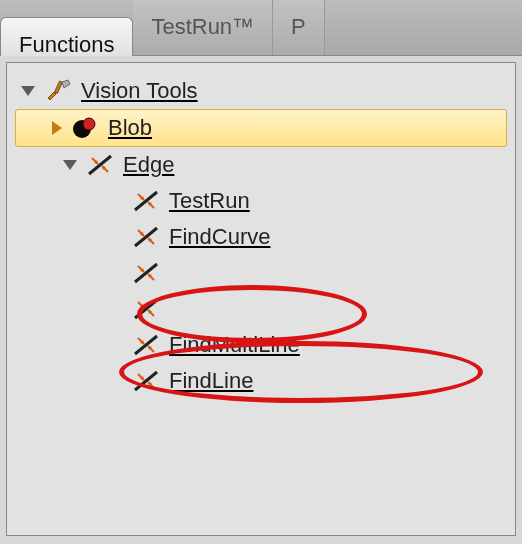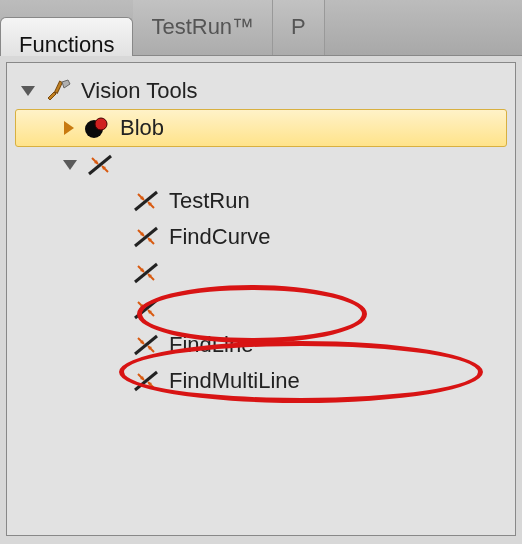--- a/index.html
+++ b/index.html
@@ -45,20 +45,21 @@
     height: calc(100% - 70px);
     position: relative;
   }
   .node {
     display: flex;
     align-items: center;
     gap: 8px;
     padding: 4px 2px;
     cursor: default;
     position: relative;
+    text-decoration: underline;
   }
   .node .label { color: #222; }
   .indent-1 { padding-left: 10px; }
   .indent-2 { padding-left: 52px; }
   .indent-3 { padding-left: 120px; }
   .toggle {
     width: 0; height: 0;
     display: inline-block;
   }
   .toggle.open {
@@ -70,21 +71,21 @@
     border-top: 7px solid transparent;
     border-bottom: 7px solid transparent;
     border-left: 10px solid #c87a10;
   }
   .node.selected {
     background: linear-gradient(#fff2c8,#ffe38a);
     border: 1px solid #d8b040;
     border-radius: 3px;
     margin: 0 4px;
   }
-  .node.selected.indent-2 { padding-left: 48px; }
+  .node.selected.indent-2 { padding-left: 36px; }
   .icon { width: 30px; height: 28px; display: inline-flex; align-items:center; justify-content:center; }
   .icon svg { width: 28px; height: 26px; }
   .ellipse {
     position: absolute;
     border: 5px solid #d81414;
     border-radius: 50%;
     pointer-events: none;
   }
   #e1 { left: 130px; top: 222px; width: 230px; height: 58px; }
   #e2 { left: 112px; top: 278px; width: 364px; height: 62px; }
@@ -128,20 +129,21 @@
     <span class="toggle open"></span>
     <span class="icon">
       <svg viewBox="0 0 28 26">
         <line x1="3" y1="22" x2="25" y2="4" stroke="#222" stroke-width="3"></line>
         <line x1="6" y1="6" x2="12" y2="12" stroke="#d85a10" stroke-width="2"></line>
         <polygon points="12,12 8,11 11,8" fill="#d85a10"></polygon>
         <line x1="22" y1="20" x2="16" y2="14" stroke="#d85a10" stroke-width="2"></line>
         <polygon points="16,14 20,15 17,18" fill="#d85a10"></polygon>
       </svg>
     </span>
+    <span class="label">Edge</span>
   </div>
 
   <div class="node indent-3">
     <span class="icon">
       <svg viewBox="0 0 28 26">
           <line x1="3" y1="22" x2="25" y2="4" stroke="#222" stroke-width="3"></line>
           <line x1="6" y1="6" x2="12" y2="12" stroke="#d85a10" stroke-width="2"></line>
           <polygon points="12,12 8,11 11,8" fill="#d85a10"></polygon>
           <line x1="22" y1="20" x2="16" y2="14" stroke="#d85a10" stroke-width="2"></line>
           <polygon points="16,14 20,15 17,18" fill="#d85a10"></polygon>
@@ -190,31 +192,31 @@
   <div class="node indent-3">
     <span class="icon">
       <svg viewBox="0 0 28 26">
           <line x1="3" y1="22" x2="25" y2="4" stroke="#222" stroke-width="3"></line>
           <line x1="6" y1="6" x2="12" y2="12" stroke="#d85a10" stroke-width="2"></line>
           <polygon points="12,12 8,11 11,8" fill="#d85a10"></polygon>
           <line x1="22" y1="20" x2="16" y2="14" stroke="#d85a10" stroke-width="2"></line>
           <polygon points="16,14 20,15 17,18" fill="#d85a10"></polygon>
         </svg>
     </span>
+    <span class="label">FindMultiLine</span>
+  </div>
+
+  <div class="node indent-3">
+    <span class="icon">
+      <svg viewBox="0 0 28 26">
+          <line x1="3" y1="22" x2="25" y2="4" stroke="#222" stroke-width="3"></line>
+          <line x1="6" y1="6" x2="12" y2="12" stroke="#d85a10" stroke-width="2"></line>
+          <polygon points="12,12 8,11 11,8" fill="#d85a10"></polygon>
+          <line x1="22" y1="20" x2="16" y2="14" stroke="#d85a10" stroke-width="2"></line>
+          <polygon points="16,14 20,15 17,18" fill="#d85a10"></polygon>
+        </svg>
+    </span>
     <span class="label">FindLine</span>
-  </div>
-
-  <div class="node indent-3">
-    <span class="icon">
-      <svg viewBox="0 0 28 26">
-          <line x1="3" y1="22" x2="25" y2="4" stroke="#222" stroke-width="3"></line>
-          <line x1="6" y1="6" x2="12" y2="12" stroke="#d85a10" stroke-width="2"></line>
-          <polygon points="12,12 8,11 11,8" fill="#d85a10"></polygon>
-          <line x1="22" y1="20" x2="16" y2="14" stroke="#d85a10" stroke-width="2"></line>
-          <polygon points="16,14 20,15 17,18" fill="#d85a10"></polygon>
-        </svg>
-    </span>
-    <span class="label">FindMultiLine</span>
   </div>
 
   <div id="e1" class="ellipse"></div>
   <div id="e2" class="ellipse"></div>
 </div>
 
 </body></html>

